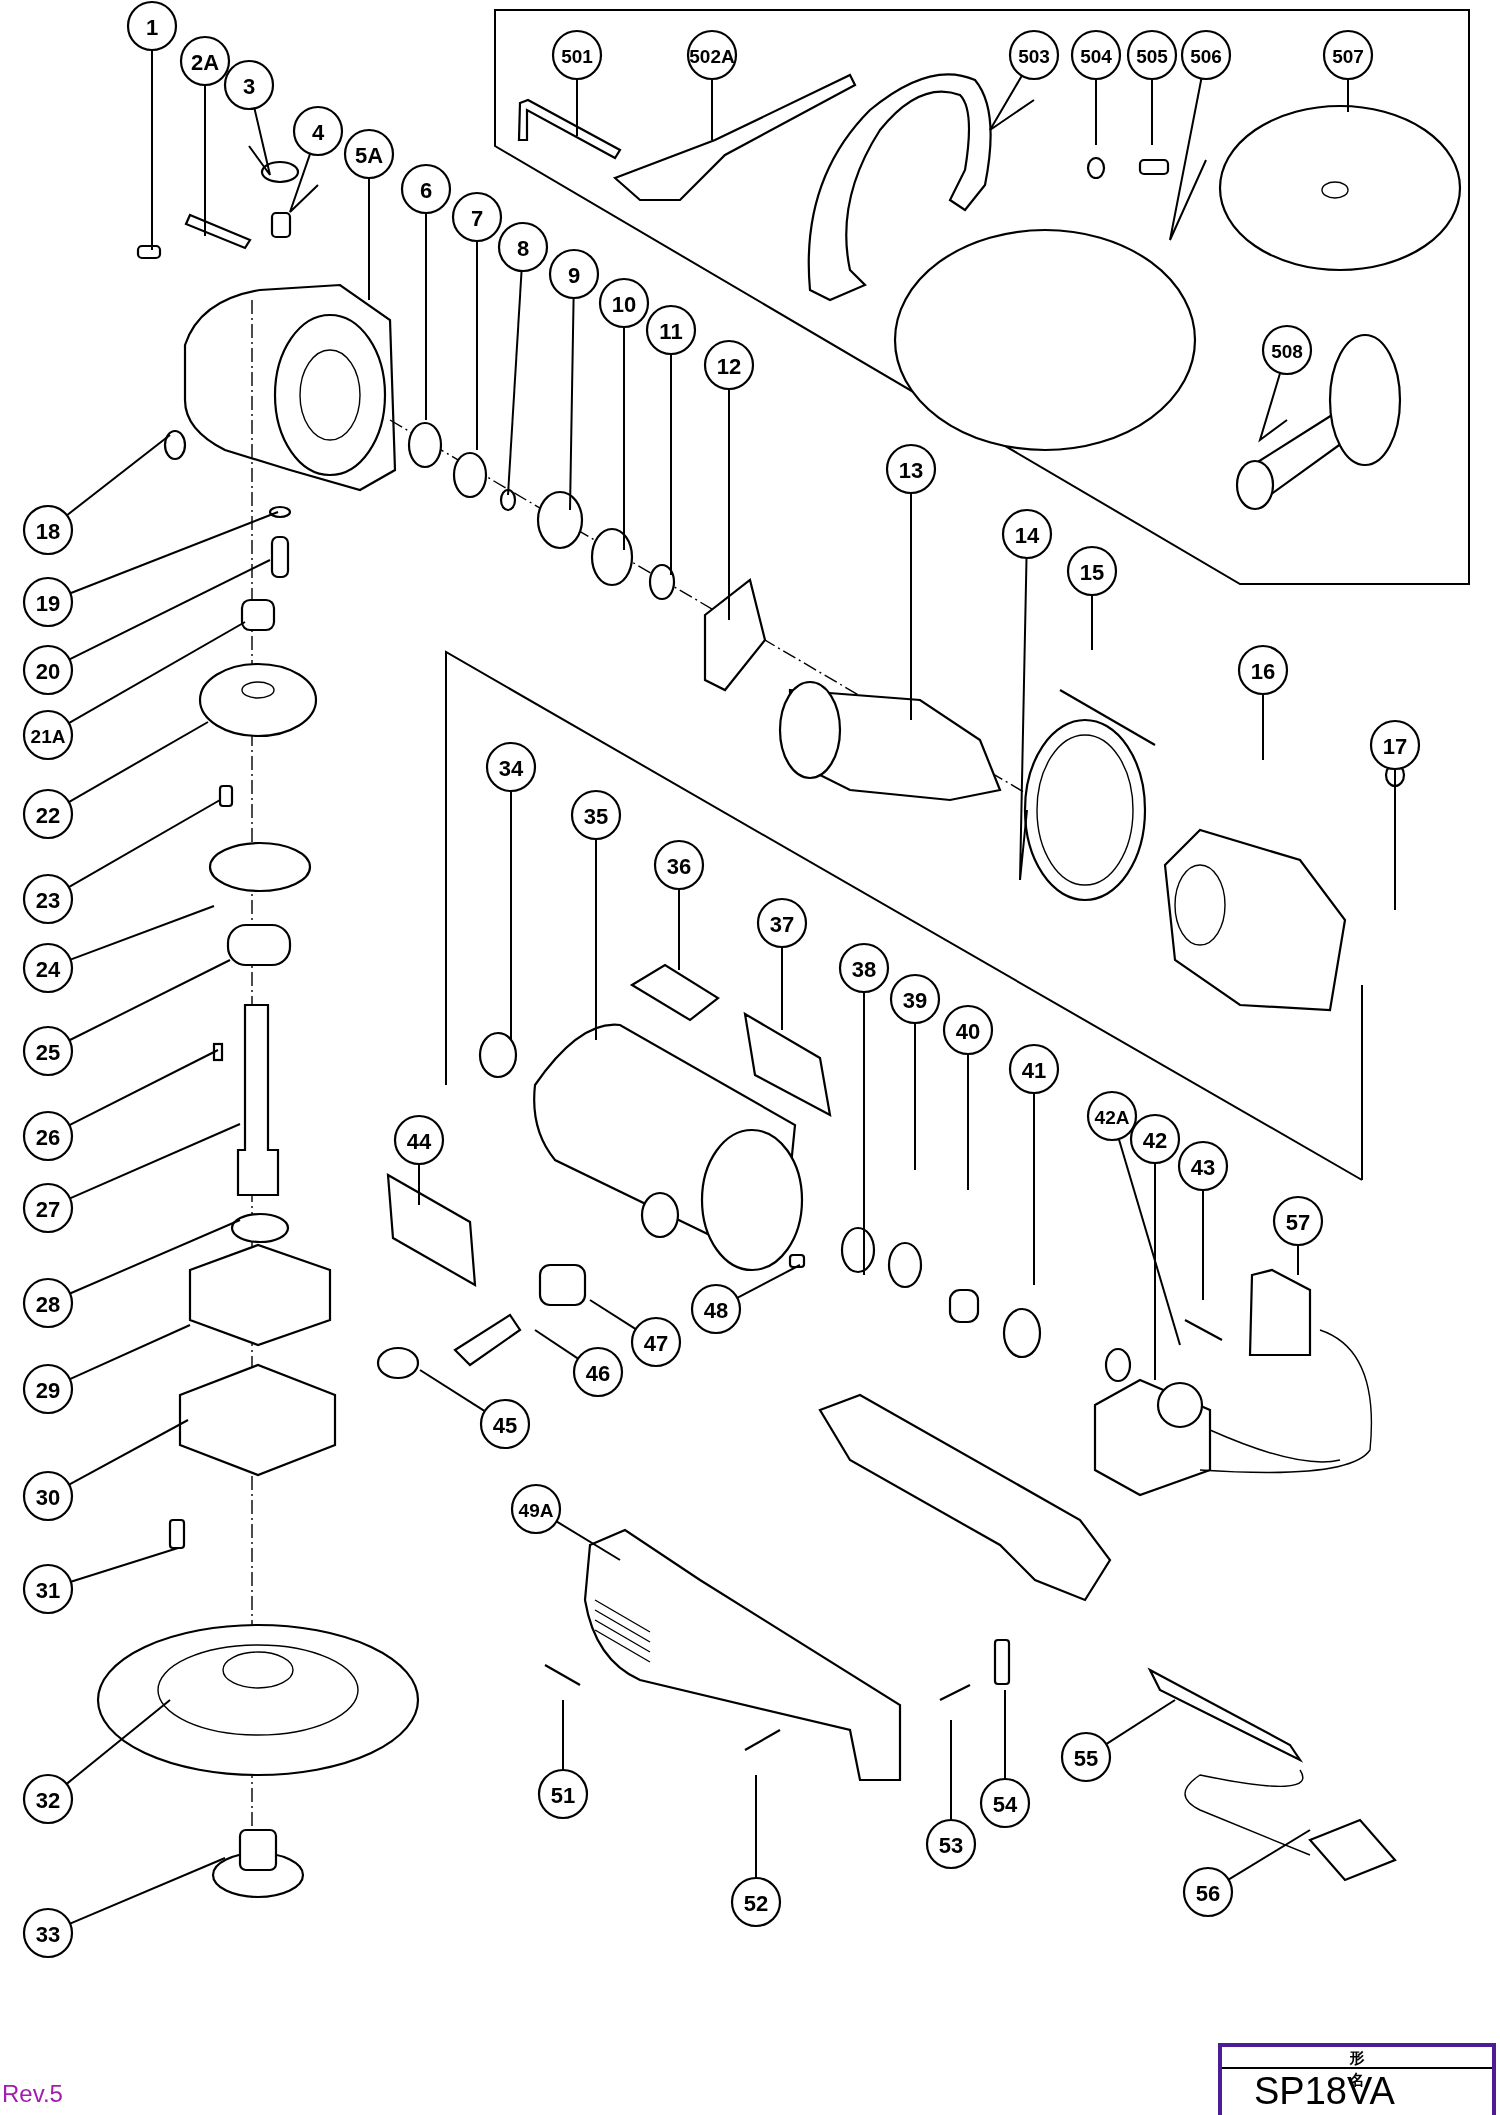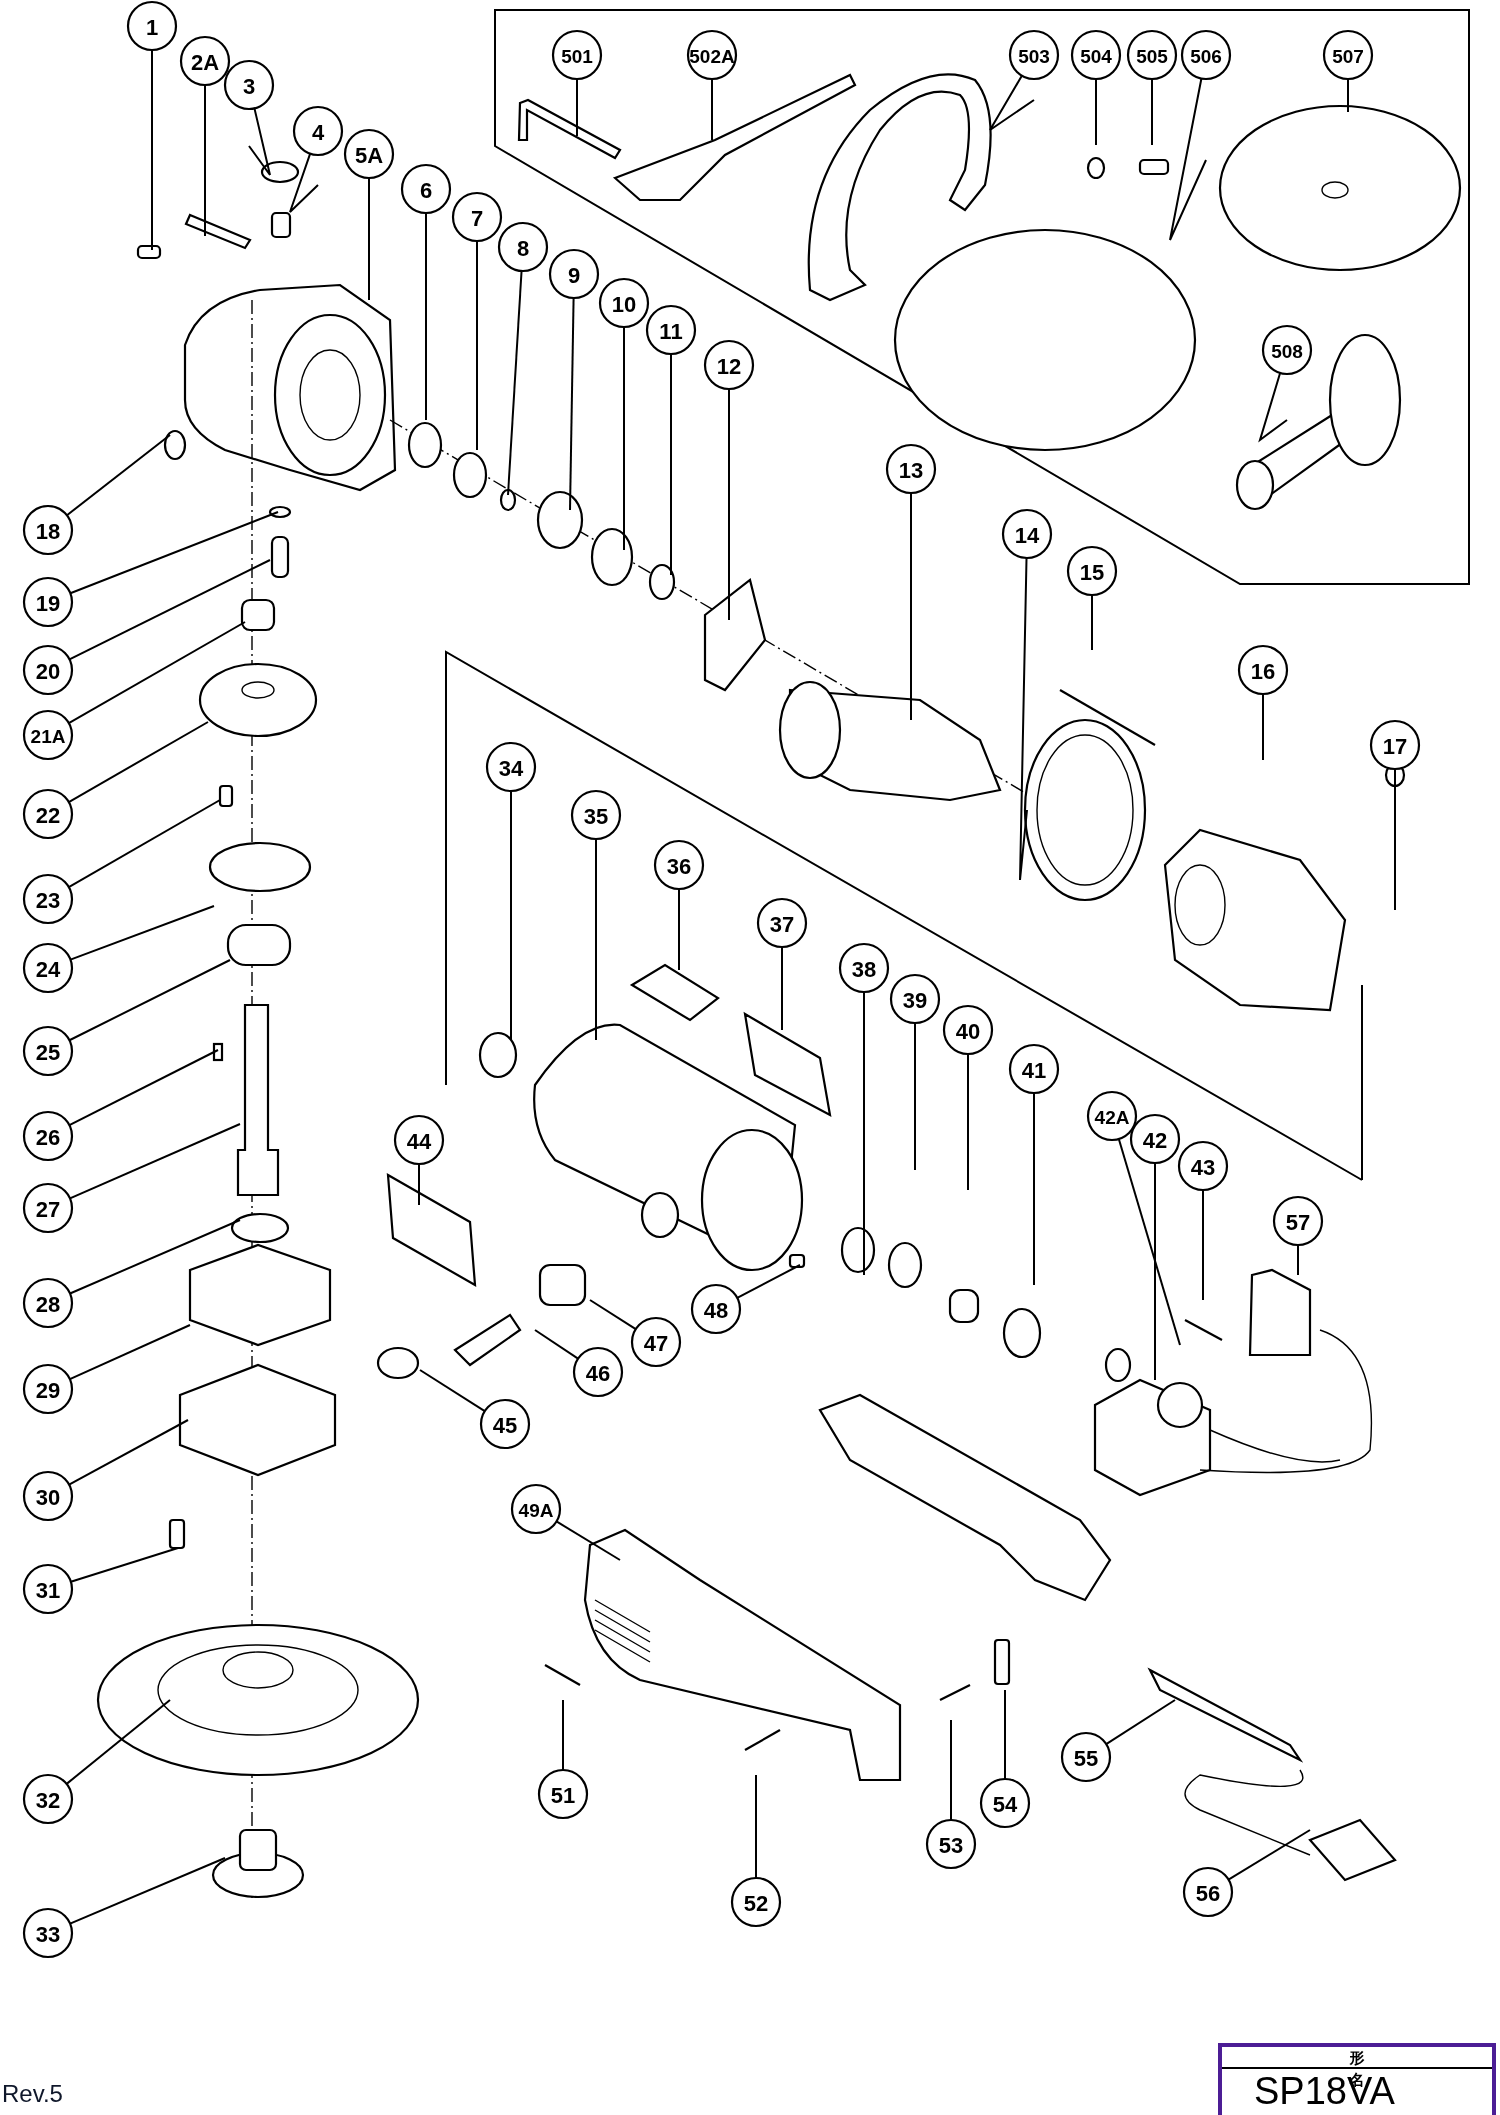--- a/index.html
+++ b/index.html
@@ -6,21 +6,21 @@
   body { width:1500px; height:2115px; position:relative; overflow:hidden; font-family:"Liberation Sans", sans-serif; }
   #diagram { position:absolute; left:0; top:0; width:1500px; height:2115px; }
   .callout circle { fill:#fff; stroke:#000; stroke-width:2.2; }
   .callout text { font-family:"Liberation Sans", sans-serif; font-weight:bold; font-size:22px; fill:#000; text-anchor:middle; dominant-baseline:central; }
   .callout.small text { font-size:19px; }
   .leader { stroke:#000; stroke-width:2; fill:none; }
   .part { stroke:#000; stroke-width:2.2; fill:#fff; }
   .part-thin { stroke:#000; stroke-width:1.4; fill:none; }
   .dash { stroke:#000; stroke-width:1.4; stroke-dasharray:14 4 2 4; fill:none; }
   .group-box { stroke:#000; stroke-width:2; fill:none; }
-  #rev { position:absolute; left:2px; top:2080px; font-size:24px; color:#0f172a; }
+  #rev { position:absolute; left:2px; top:2080px; font-size:24px; color:#a21caf; }
   #title-block { position:absolute; left:1218px; top:2043px; width:278px; height:84px; border:4px solid #4c1d95; box-sizing:border-box; }
   #tb-head { height:22px; border-bottom:2px solid #000; text-align:center; font-size:15px; font-weight:bold; letter-spacing:60px; line-height:22px; font-family:"DejaVu Sans", sans-serif; padding-left:60px; box-sizing:border-box; }
   #tb-model { font-size:38px; line-height:44px; padding-left:32px; }
 </style>
 </head>
 <body>
 
 <svg id="diagram" viewBox="0 0 1500 2115" xmlns="http://www.w3.org/2000/svg">
 
   <polygon class="group-box" points="495,10 1469,10 1469,584 1240,584 495,146"></polygon>

